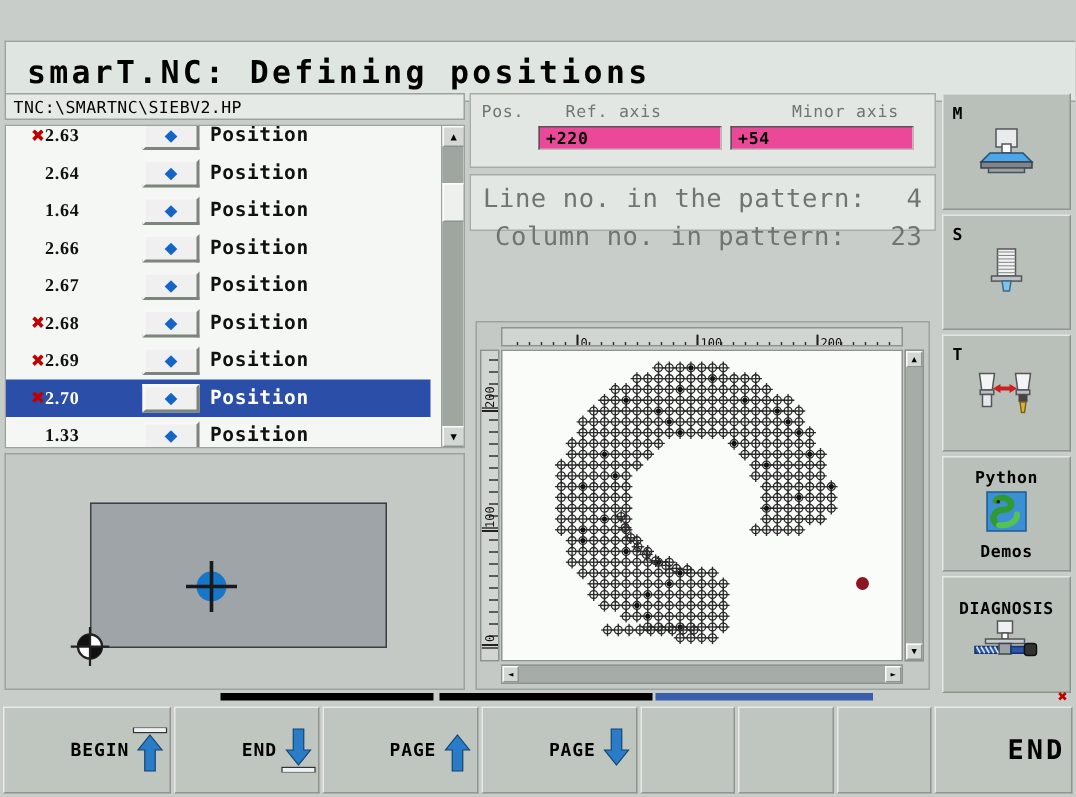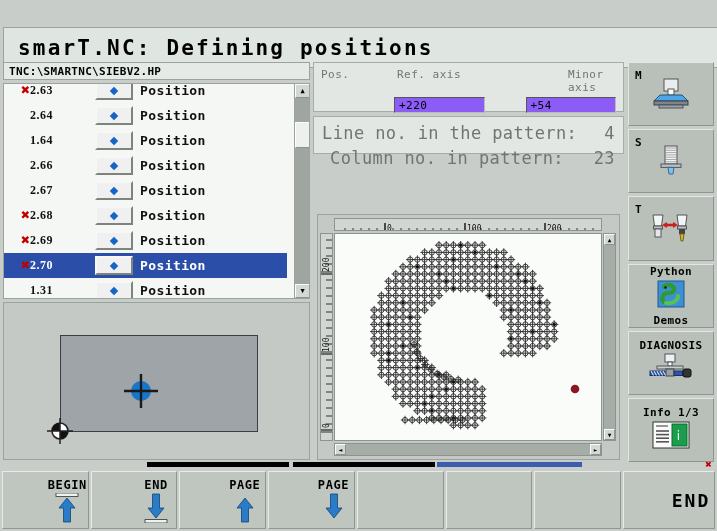--- a/index.html
+++ b/index.html
@@ -53,21 +53,21 @@
     width: 307px; height: 400px;
   }
   #pathbar {
     height: 18px;
     background: #e6eae6;
     border: 1px solid #9aa39d;
     display: flex; align-items: center;
     padding-left: 5px;
   }
   #pathbar .txt {
-    font-size: 11px; font-weight: bold; color: #000;
+    font-size: 11px; font-weight: normal; color: #000;
     letter-spacing: 0.3px;
   }
   #listbox {
     position: relative;
     margin-top: 3px;
     height: 216px;
     background: #f4f7f4;
     border: 1px solid #9aa39d;
     overflow: hidden;
   }
@@ -166,35 +166,34 @@
     position: absolute; left: 313px; top: 62px;
     width: 311px; height: 400px;
   }
   .infopanel {
     background: #e3e7e3;
     border: 1px solid #a6aca6;
   }
   #pos-panel { height: 50px; padding: 5px 7px 0 7px; }
   #pos-hdr {
     display: flex; font-size: 11px; color: #6f7570;
-    letter-spacing: 0.5px; margin-bottom: 3px; gap: 20px;
+    letter-spacing: 0.5px; margin-bottom: 3px;
   }
   #pos-hdr .h1 { width: 56px; }
   #pos-hdr .h2 { width: 112px; }
   #pos-hdr .h3 { flex: 1; padding-left: 39px; }
   #pos-fields { display: flex; padding-left: 38px; }
   .field {
-    height: 16px; background: #8b5cf6;
+    height: 16px; background: #ec4899;
     border: 1px solid #555;
     border-right-color: #bbb; border-bottom-color: #bbb;
     display: flex; align-items: center;
     padding-left: 4px;
-    font-size: 11px; font-weight: normal; color: #000;
+    font-size: 11px; font-weight: bold; color: #000;
     letter-spacing: 0.5px;
-    margin-left: 35px;
   }
   #f-ref { width: 122px; margin-right: 6px; }
   #f-min { width: 122px; }
 
   #pattern-panel {
     margin-top: 4px; height: 38px;
     padding: 4px 8px 0 8px;
   }
   .pline {
     display: flex; justify-content: space-between;
@@ -296,21 +295,21 @@
     position: absolute; left: 0; bottom: 0;
     width: 717px; height: 62px;
     display: flex; gap: 2px;
     padding: 2px;
   }
   .bkey {
     flex: 1;
     background: #bfc5bf;
     border: 1px solid #8f968f;
     border-top-color: #e8ebe8; border-left-color: #e8ebe8;
-    display: flex; flex-direction: column;
+    display: flex; flex-direction: row;
     align-items: center; justify-content: center;
     gap: 1px;
     padding-left: 44px;
   }
   .bkey .bl {
     font-size: 12px; font-weight: bold; color: #000;
     letter-spacing: 0.6px;
   }
   #bkey-end {
     flex: 0 0 92px;
@@ -396,21 +395,21 @@
           <div class="row sel">
             <span class="mark">✖</span>
             <span class="num">2.70</span>
             <span class="btn">
               <span class="dia"></span>
             </span>
             <span class="lbl">Position</span>
           </div>
           <div class="row">
             <span class="mark"></span>
-            <span class="num">1.31</span>
+            <span class="num">1.33</span>
             <span class="btn">
               <span class="dia"></span>
             </span>
             <span class="lbl">Position</span>
           </div>
         </div>
       <div id="list-sb">
         <div class="track"></div>
         <div class="sb-btn" style="position:absolute;left:0;top:0">▲</div>
         <div class="thumb"></div>
@@ -1731,33 +1730,20 @@
           <rect x="2" y="18" width="15" height="4.5" fill="#2a57a8" stroke="#16306a"></rect>
           <line x1="3" y1="18" x2="5.5" y2="22.5" stroke="#cfe0f5" stroke-width="1.1"></line>
           <line x1="6" y1="18" x2="8.5" y2="22.5" stroke="#cfe0f5" stroke-width="1.1"></line>
           <line x1="9" y1="18" x2="11.5" y2="22.5" stroke="#cfe0f5" stroke-width="1.1"></line>
           <line x1="12" y1="18" x2="14.5" y2="22.5" stroke="#cfe0f5" stroke-width="1.1"></line>
           <line x1="15" y1="18" x2="17.5" y2="22.5" stroke="#cfe0f5" stroke-width="1.1"></line>
           <rect x="26" y="18" width="9" height="4.5" fill="#2a57a8" stroke="#16306a"></rect>
           <rect x="35" y="16" width="8" height="8" rx="2" fill="#333" stroke="#111"></rect>
         </svg>
       </div>
-      <div class="skey">
-        <span class="kl top">Info 1/3</span>
-        <svg width="46" height="34" viewBox="0 0 46 34">
-          <rect x="5" y="2" width="36" height="26" fill="#fafafa" stroke="#333"></rect>
-          <rect x="24" y="4" width="15" height="22" fill="#1b9e4b" stroke="#0d6b30"></rect>
-          <line x1="8" y1="6" x2="20" y2="6" stroke="#333" stroke-width="1"></line>
-          <line x1="8" y1="11" x2="21" y2="11" stroke="#555" stroke-width="1.6"></line>
-          <line x1="8" y1="14.6" x2="21" y2="14.6" stroke="#555" stroke-width="1.6"></line>
-          <line x1="8" y1="18.2" x2="21" y2="18.2" stroke="#555" stroke-width="1.6"></line>
-          <line x1="8" y1="21.8" x2="21" y2="21.8" stroke="#555" stroke-width="1.6"></line>
-          <text x="30.5" y="20" fill="#fff" font-size="12" font-family="DejaVu Sans, sans-serif" text-anchor="middle">i</text>
-        </svg>
-      </div>
     </div>
 
   <div id="statusstrip">
     <div class="sbar" id="sb-a"></div>
     <div class="sbar" id="sb-b"></div>
     <div class="sbar" id="sb-c"></div>
     <div id="closebadge">✖</div>
   </div>
 
   <div id="bottombar">

